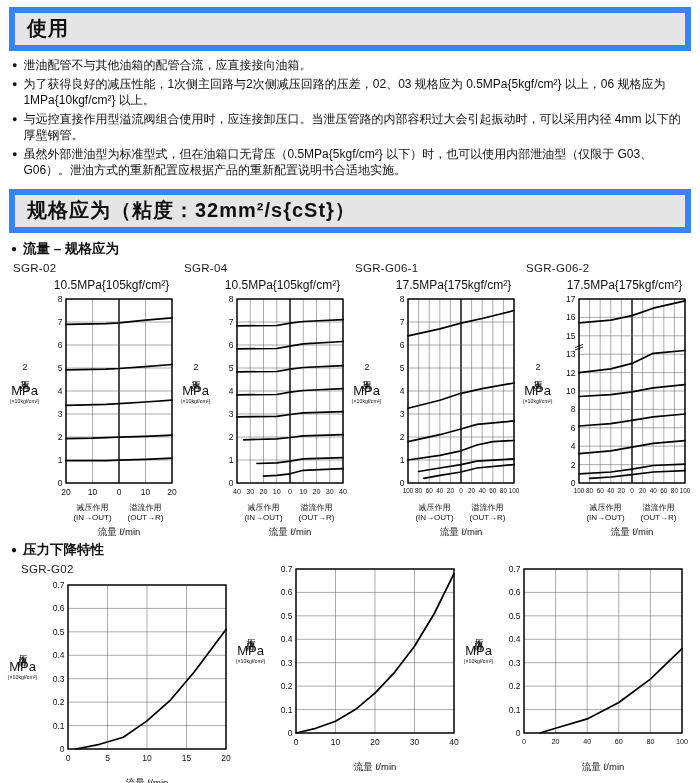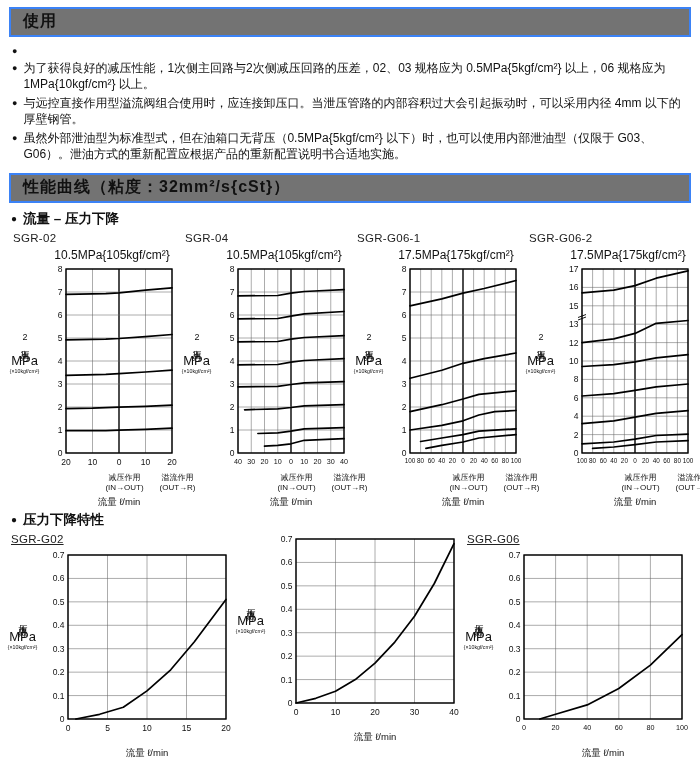--- a/index.html
+++ b/index.html
@@ -1,83 +1,84 @@
 <!DOCTYPE html>
 <html><head>
 <meta charset="utf-8">
 <style>
   * { margin:0; padding:0; box-sizing:border-box; }
   html,body { background:#fff; }
   body { width:700px; height:783px; font-family:"Liberation Sans",sans-serif; color:#111; }
   .page { width:700px; height:783px; padding:7px 9px 0 9px; overflow:hidden; background:#fff; }
 
-  .sec-header { border:2px solid #3b82f6; padding:2px 12px 3px 12px; font-size:16px; font-weight:bold; letter-spacing:1px; margin-bottom:7px; background:#737373; }
+  .sec-header { border:6px solid #3b82f6; padding:2px 12px 3px 12px; font-size:20px; font-weight:bold; letter-spacing:1px; margin-bottom:7px; background:#e5e5e5; }
 
   .bullets { list-style:none; margin:2px 2px 10px 3px; }
   .bullets li { display:flex; font-size:12px; line-height:1.33; margin-bottom:3px; }
   .bullets .dot { font-size:9px; margin:2px 6px 0 0; flex:0 0 auto; }
 
   .sub-heading { display:flex; align-items:center; font-size:13.5px; font-weight:bold; margin:2px 0 4px 2px; }
   .sub-heading .dot { font-size:10px; margin-right:6px; }
 
   .chart-row { display:flex; justify-content:space-between; }
 
   
   .chart-block { width:172px; display:flex; flex-direction:column; }
   .c-title { font-size:11.5px; color:#222; margin:0 0 4px 4px; letter-spacing:0.3px; }
   .c-pressure { font-size:12px; text-align:center; margin:0 0 1px 34px; white-space:nowrap; }
   .c-body { display:flex; }
   .c-ylab { width:31px; display:flex; flex-direction:column; align-items:center; justify-content:center; padding-bottom:30px; }
   .vtext { writing-mode:vertical-lr; text-orientation:upright; font-size:9px; letter-spacing:1px; line-height:1; margin-bottom:7px; }
   .yunit { font-size:13px; white-space:nowrap; }
   .yunit2 { font-size:5.5px; white-space:nowrap; transform:scale(0.95); }
   .plot { flex:0 0 auto; }
-  .c-legends { display:flex; margin-left:89px; width:106px; }
+  .c-legends { display:flex; margin-left:57px; width:106px; }
   .c-legends .leg { width:53px; text-align:center; font-size:8px; line-height:1.25; white-space:nowrap; }
   .c-xtitle { margin-left:57px; width:106px; text-align:center; font-size:9.5px; margin-top:3px; white-space:nowrap; }
 
   
   .drop-block { width:226px; display:flex; flex-direction:column; }
-  .drop-block .c-title { margin-left:2px;text-decoration:underline; }
+  .drop-block .c-title { margin-left:12px; }
   .drop-body { display:flex; }
   .d-ylab { width:27px; display:flex; flex-direction:column; align-items:center; justify-content:center; padding-bottom:26px; }
   .d-xtitle { margin-left:59px; width:158px; text-align:center; font-size:9.5px; margin-top:2px; white-space:nowrap; }
 
   .mt2 { margin-top:2px; }
 </style>
 </head>
 <body>
 
 <div class="page">
 
   <div class="sec-header">使用</div>
 
   <ul class="bullets">
     <li>
         <span class="dot">●</span>
+        <span>泄油配管不与其他油箱的配管合流，应直接接向油箱。</span>
       </li>
     <li>
         <span class="dot">●</span>
         <span>为了获得良好的减压性能，1次侧主回路与2次侧减压回路的压差，02、03 规格应为 0.5MPa{5kgf/cm²} 以上，06 规格应为 1MPa{10kgf/cm²} 以上。</span>
       </li>
     <li>
         <span class="dot">●</span>
         <span>与远控直接作用型溢流阀组合使用时，应连接卸压口。当泄压管路的内部容积过大会引起振动时，可以采用内径 4mm 以下的厚壁钢管。</span>
       </li>
     <li>
         <span class="dot">●</span>
         <span>虽然外部泄油型为标准型式，但在油箱口无背压（0.5MPa{5kgf/cm²} 以下）时，也可以使用内部泄油型（仅限于 G03、G06）。泄油方式的重新配置应根据产品的重新配置说明书合适地实施。</span>
       </li>
   </ul>
 
-  <div class="sec-header">性能曲线（粘度：32mm²/s{cSt}）</div>
+  <div class="sec-header">规格应为（粘度：32mm²/s{cSt}）</div>
 
   <div class="sub-heading">
     <span class="dot">●</span>
-    <span>流量 – 压力下降</span>
+    <span>流量 – 规格应为</span>
   </div>
 
   <div class="chart-row">
 
     <div class="chart-block">
       <div class="c-title">SGR-02</div>
       <div class="c-pressure">10.5MPa{105kgf/cm²}</div>
       <div class="c-body">
         <div class="c-ylab">
           <div class="vtext">2次压力</div>
@@ -441,21 +442,20 @@
               <text x="111" y="182" text-anchor="middle" font-size="8.5" fill="#111" font-family="&quot;Liberation Sans&quot;, sans-serif">20</text>
               <text x="150.5" y="182" text-anchor="middle" font-size="8.5" fill="#111" font-family="&quot;Liberation Sans&quot;, sans-serif">30</text>
               <text x="190" y="182" text-anchor="middle" font-size="8.5" fill="#111" font-family="&quot;Liberation Sans&quot;, sans-serif">40</text>
               <polyline points="32.0,170.0 51.8,165.3 71.5,158.3 91.3,146.6 111.0,130.2 130.8,109.1 150.5,83.3 170.3,50.5 190.0,10.7" fill="none" stroke="#000" stroke-width="1.7" stroke-linejoin="round" stroke-linecap="round"></polyline>
             </svg></div>
       </div>
       <div class="d-xtitle">流量 ℓ/min</div>
     </div>
 
     <div class="drop-block">
-      <div class="c-title">SGR-G06</div>
       <div class="drop-body">
         <div class="d-ylab">
           <div class="vtext">压力下降</div>
           <div class="yunit">MPa</div>
           <div class="yunit2">{×10kgf/cm²}</div>
         </div>
         <div class="plot"><svg width="198" height="192" viewBox="0 0 198 192">
               <line x1="32" y1="6" x2="32" y2="170" stroke="#666" stroke-width="0.55"></line>
               <line x1="63.6" y1="6" x2="63.6" y2="170" stroke="#666" stroke-width="0.55"></line>
               <line x1="95.2" y1="6" x2="95.2" y2="170" stroke="#666" stroke-width="0.55"></line>

